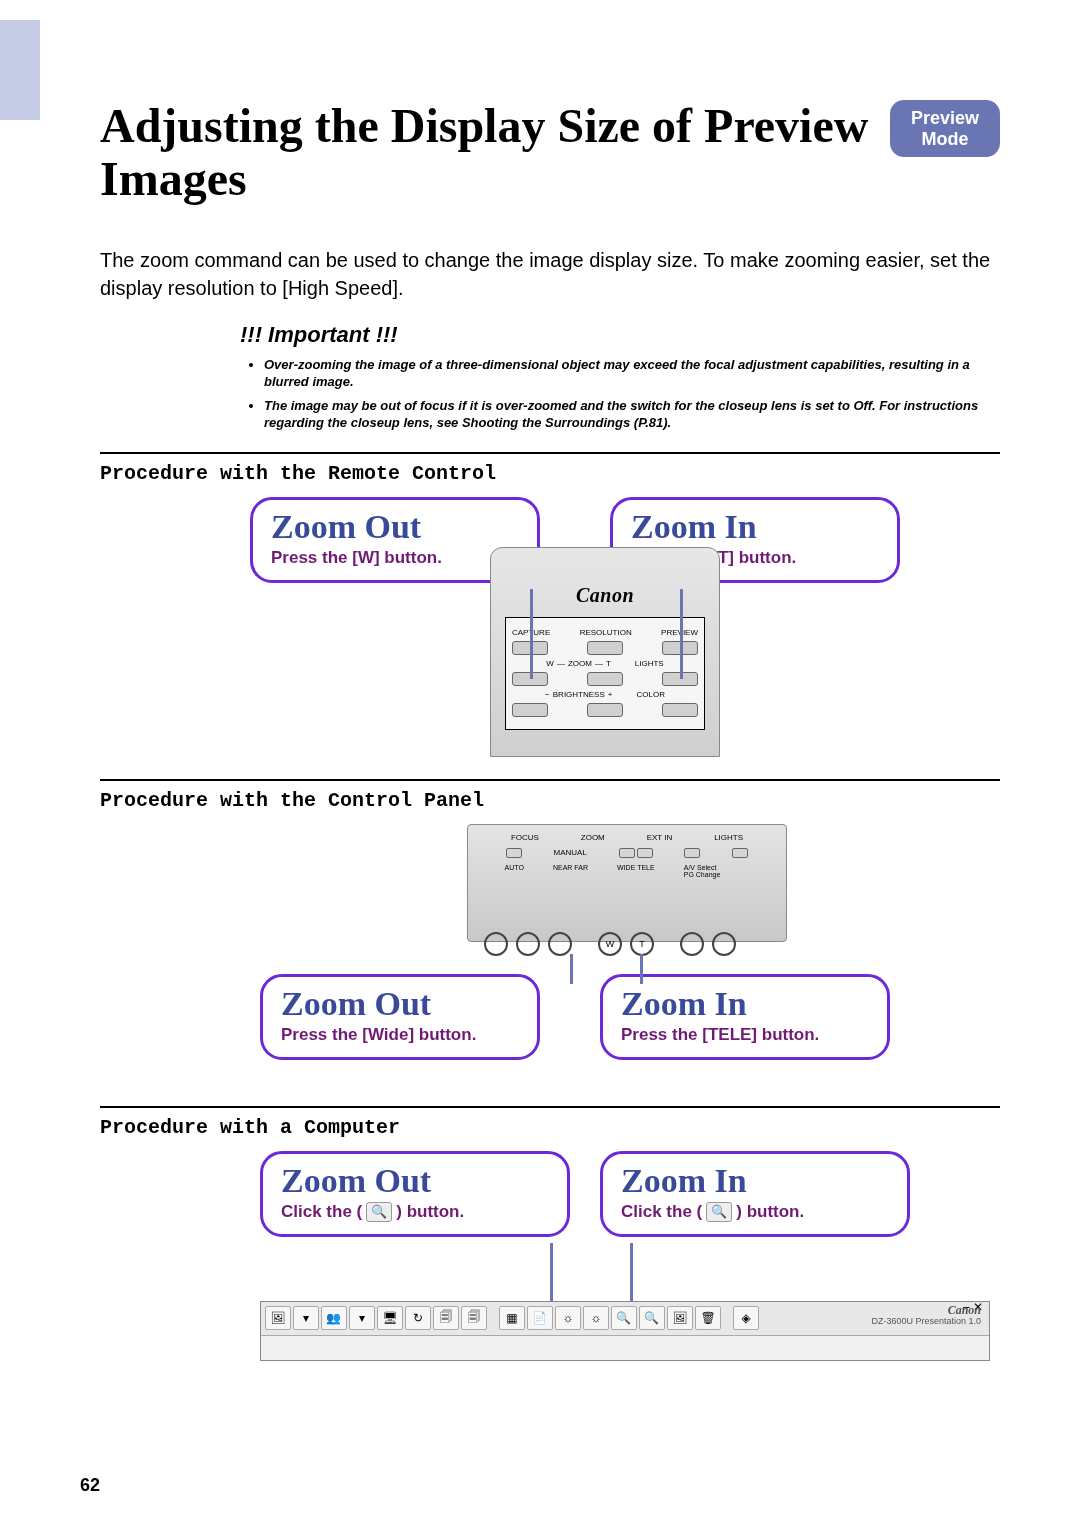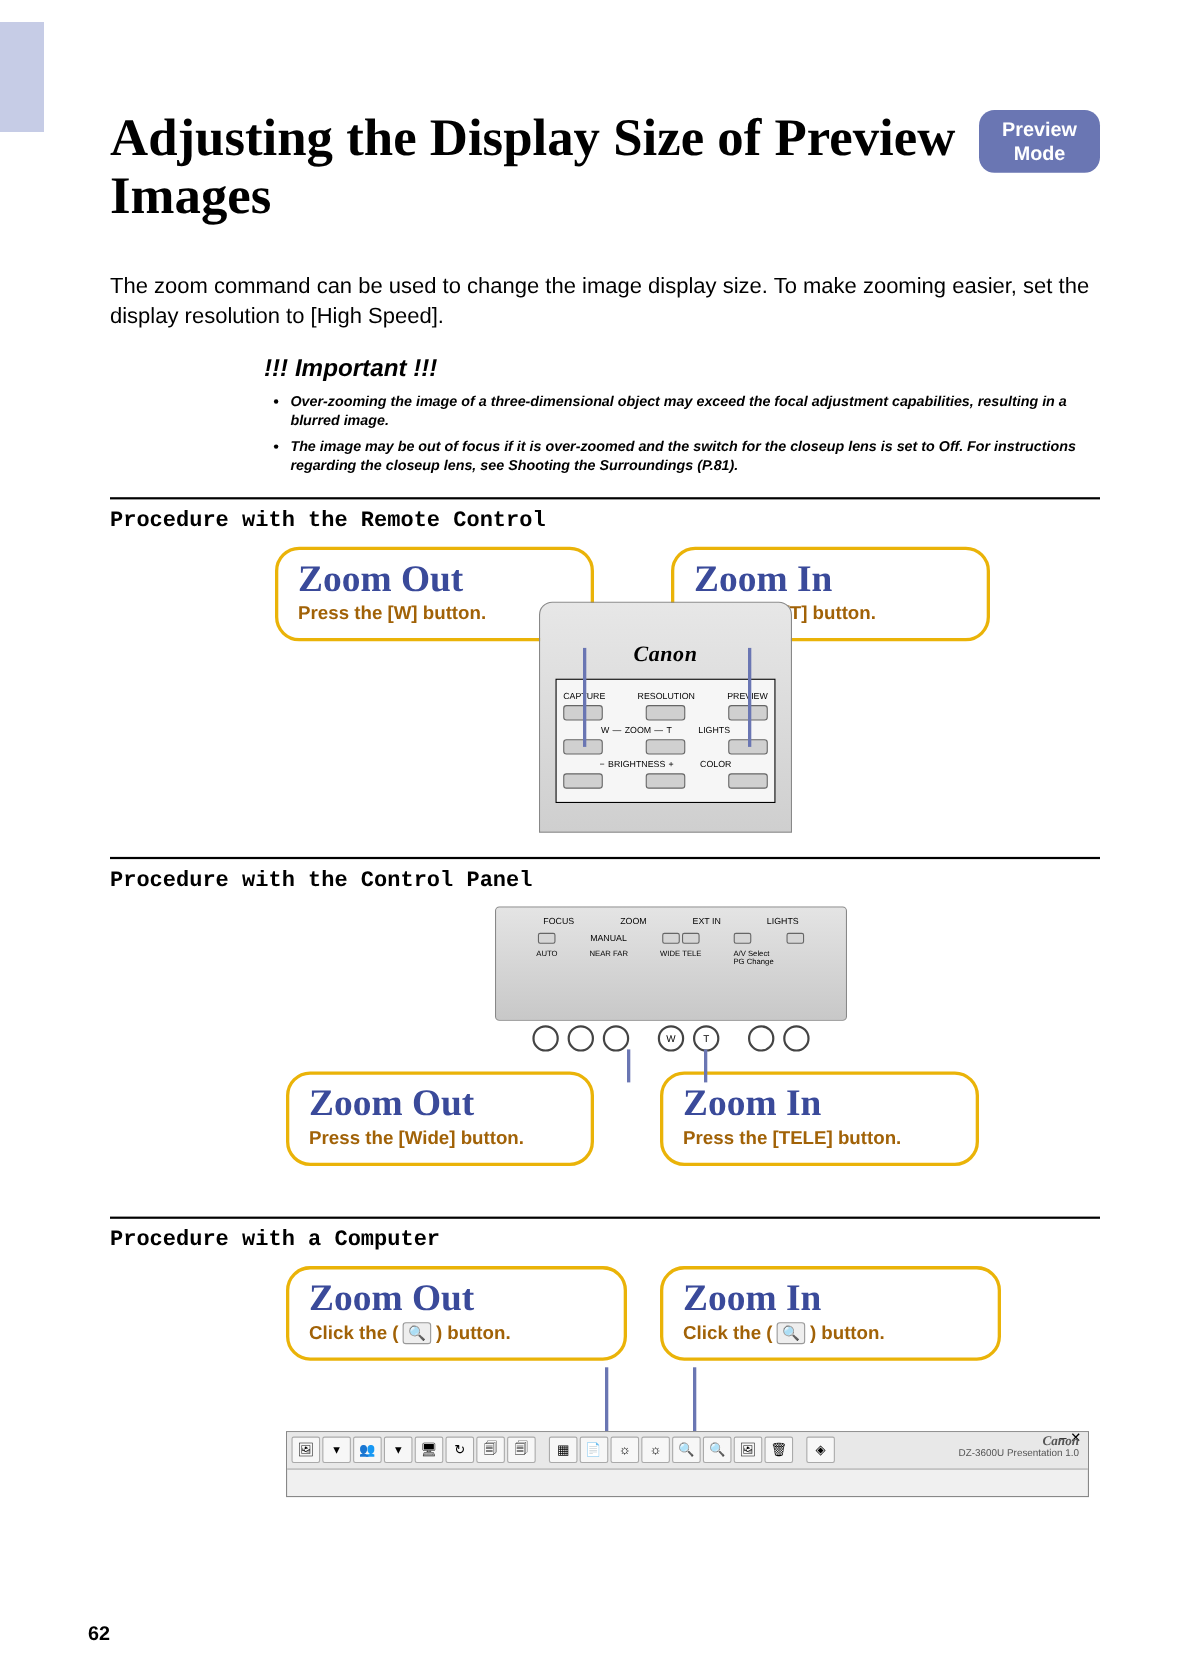--- a/index.html
+++ b/index.html
@@ -71,39 +71,39 @@
     border-top: 2px solid #000;
     margin: 12px 0 8px 0;
   }
   .section-title {
     font-weight: bold;
     font-size: 20px;
     margin: 6px 0 12px 0;
     font-family: Liberation Mono, monospace;
   }
   .callout {
-    border: 3px solid #eab308;
+    border: 3px solid #6d28d9;
     border-radius: 22px;
     padding: 10px 18px 12px 18px;
     min-width: 300px;
     background: #fff;
     position: relative;
   }
   .callout-title {
     font-family: Georgia, "Times New Roman", serif;
     font-size: 34px;
     font-weight: bold;
     color: #3a4a9a;
     line-height: 1;
     margin-bottom: 4px;
   }
   .callout-sub {
     font-size: 17px;
     font-weight: bold;
-    color: #a16207;
+    color: #701a75;
     line-height: 1.2;
   }
   .click-line { display: inline-flex; align-items: center; gap: 4px; }
   .mag {
     display: inline-flex; align-items: center; justify-content: center;
     width: 26px; height: 20px;
     border: 1px solid #999; background: #eee; border-radius: 3px;
     font-size: 13px;
   }
 
@@ -148,22 +148,22 @@
   .panel .zoomrow { display:flex; align-items:center; justify-content:center; gap:3px; }
   .panel .zoomrow .lbl { font-size:8px; }
   .pointer { position:absolute; background:#6a76b3; }
   
   .remote-wrap .p1 { left:430px; top:92px; width:3px; height:90px; }
   .remote-wrap .p2 { left:580px; top:92px; width:3px; height:90px; }
 
   
   .cp-wrap { position: relative; height: 270px; }
   .cp-device {
-    position: absolute; left: 350px; top: 0;
-    width: 320px; height: 104px;
+    position: absolute; left: 367px; top: 0;
+    width: 320px; height: 118px;
     background: linear-gradient(#e4e4e4,#c8c8c8);
     border: 1px solid #888;
     border-radius: 4px;
     font-size:8px;
     padding:8px 22px;
   }
   .cp-row-top { display:flex; justify-content:space-around; font-size:8px; }
   .cp-but { width:16px; height:10px; background:#d6d6d6; border:1px solid #666; border-radius:2px; display:inline-block;}
   .cp-circles {
     position:absolute; left:350px; top:100px; width:320px; height:40px;

